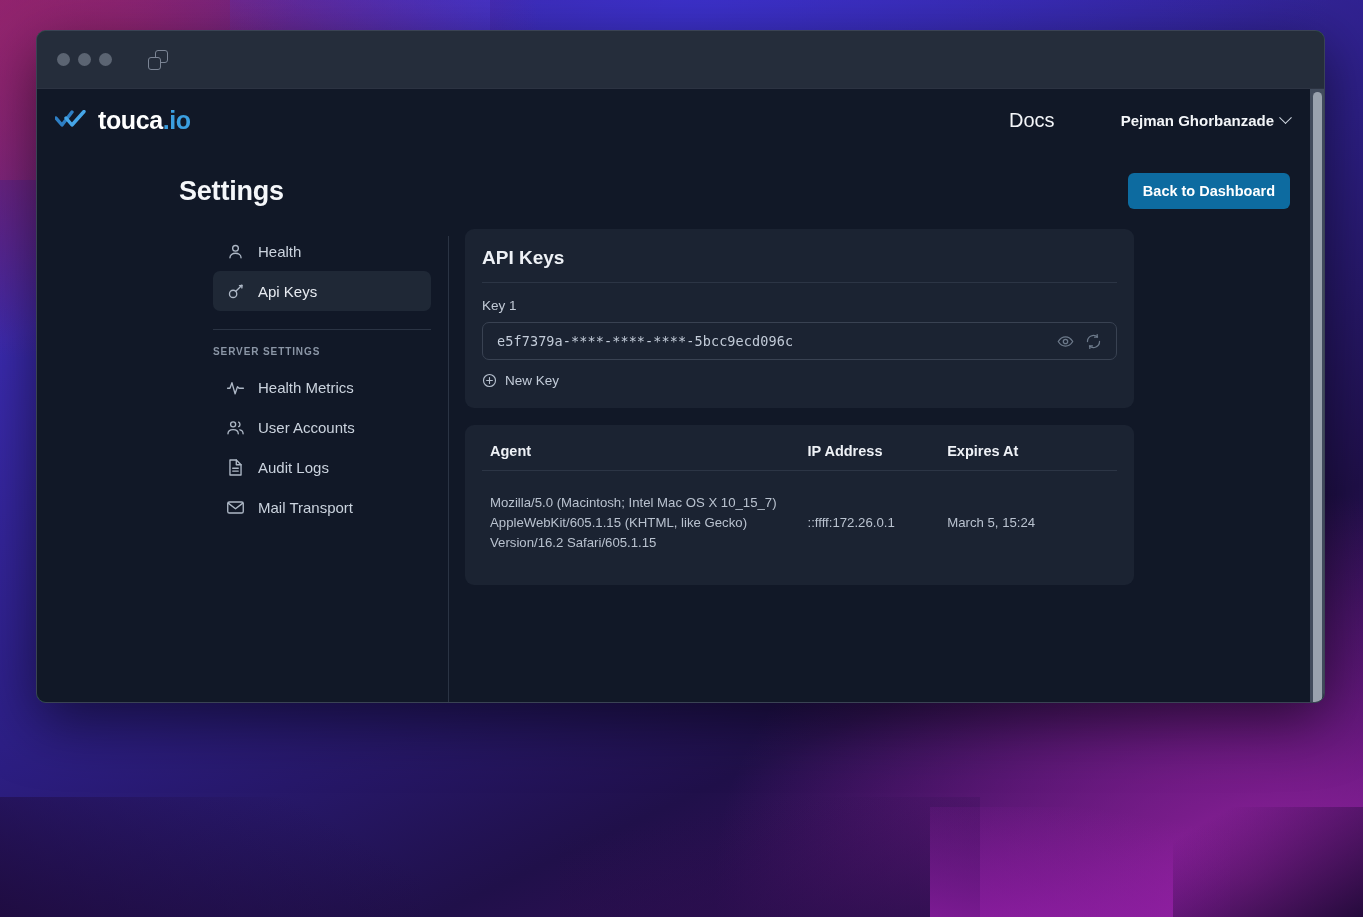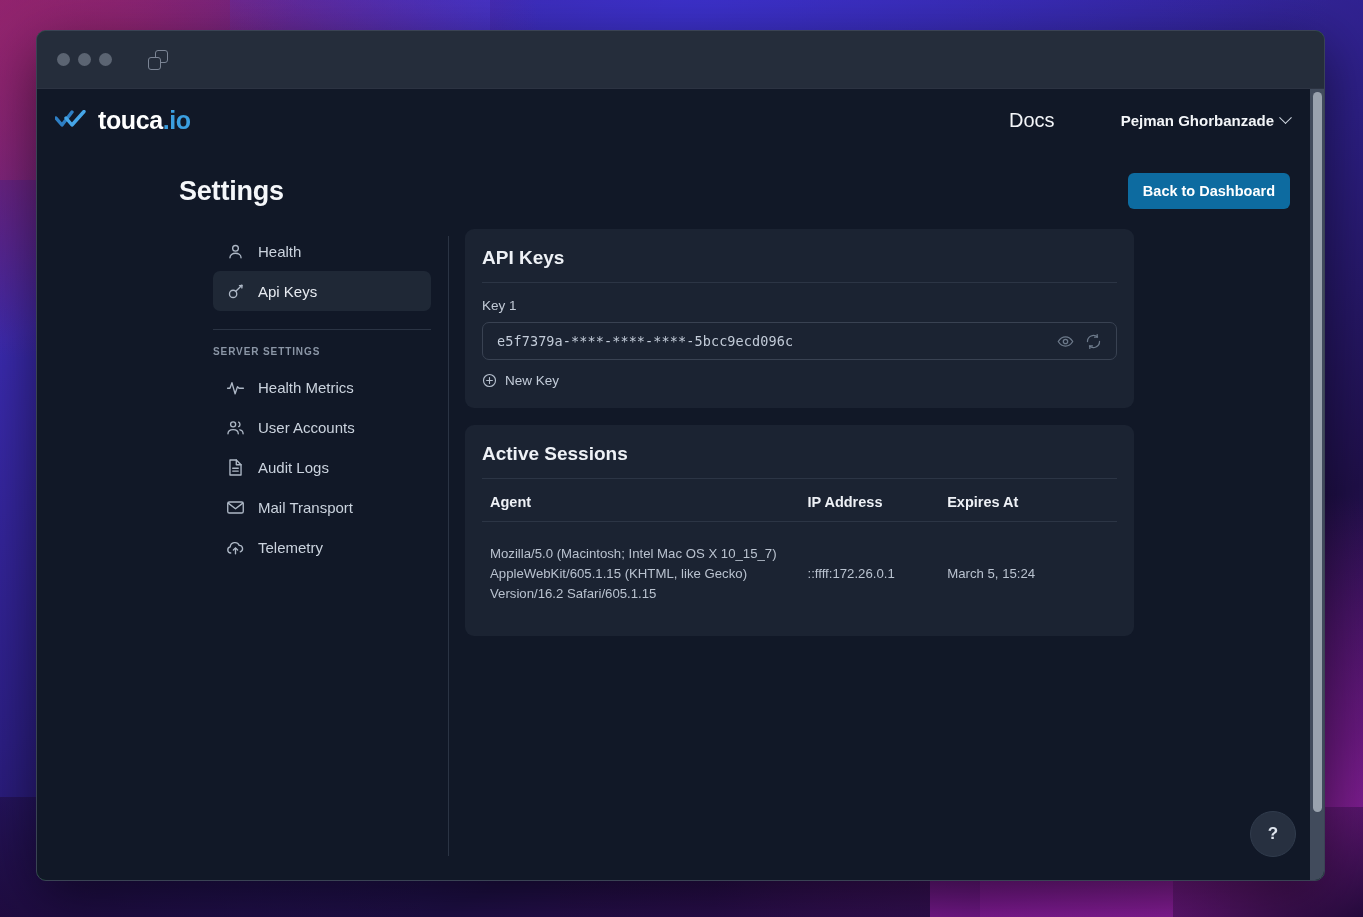--- a/index.html
+++ b/index.html
@@ -32,21 +32,21 @@
         background: linear-gradient(350deg, rgba(38,14,72,0.8), rgba(38,14,72,0) 80%); }
   .f5 { bottom:0; left:930px; width:300px; height:110px;
         background: linear-gradient(10deg, rgba(150,30,170,0.75), rgba(150,30,170,0) 85%); }
   .f6 { bottom:0; right:0; width:190px; height:110px;
         background: linear-gradient(330deg, rgba(26,8,50,0.9), rgba(26,8,50,0) 85%); }
 
   
   .window {
     position: absolute;
     left: 36px; top: 30px;
-    width: 1289px; height: 851px;
+    width: 1289px; height: 673px;
     background: #14532d;
     border-radius: 10px;
     box-shadow: 0 18px 60px rgba(0,0,0,0.55);
     overflow: hidden;
     border: 1px solid #3a4354;
   }
 
   .titlebar {
     height: 58px;
     background: #252d3b;
@@ -325,28 +325,20 @@
         </div>
 
         <div class="side-item">
           <svg class="side-icon" viewBox="0 0 24 24" fill="none" stroke="currentColor" stroke-width="1.7" stroke-linecap="round" stroke-linejoin="round">
             <rect x="2.2" y="5" width="19.6" height="14" rx="2"></rect>
               <path d="M2.8 6.5 12 13.5l9.2-7"></path>
           </svg>
           <span>Mail Transport</span>
         </div>
 
-        <div class="side-item">
-          <svg class="side-icon" viewBox="0 0 24 24" fill="none" stroke="currentColor" stroke-width="1.7" stroke-linecap="round" stroke-linejoin="round">
-            <path d="M18 17.5a4.2 4.2 0 0 0-1.3-8.2 6 6 0 0 0-11.4 2A3.9 3.9 0 0 0 6 19"></path>
-            <path d="M12 20v-7"></path>
-              <path d="M9.3 15.2 12 12.6l2.7 2.6"></path>
-          </svg>
-          <span>Telemetry</span>
-        </div>
       </div>
 
       <div class="main">
 
         <div class="card">
           <div class="card-title">API Keys</div>
           <div class="field-label">Key 1</div>
           <div class="key-row">
             <span class="key-value">e5f7379a-****-****-****-5bcc9ecd096c</span>
             <span class="key-actions">
@@ -365,21 +357,20 @@
           <div class="new-key">
             <svg class="plus-ic" viewBox="0 0 24 24" fill="none" stroke="currentColor" stroke-width="1.8" stroke-linecap="round">
               <circle cx="12" cy="12" r="9.6"></circle>
                 <path d="M12 7.4v9.2M7.4 12h9.2"></path>
             </svg>
             <span>New Key</span>
           </div>
         </div>
 
         <div class="card">
-          <div class="card-title">Active Sessions</div>
           <table>
             <thead>
               <tr>
                 <th class="col-agent">Agent</th>
                 <th class="col-ip">IP Address</th>
                 <th class="col-exp">Expires At</th>
               </tr>
             </thead>
             <tbody>
               <tr>

